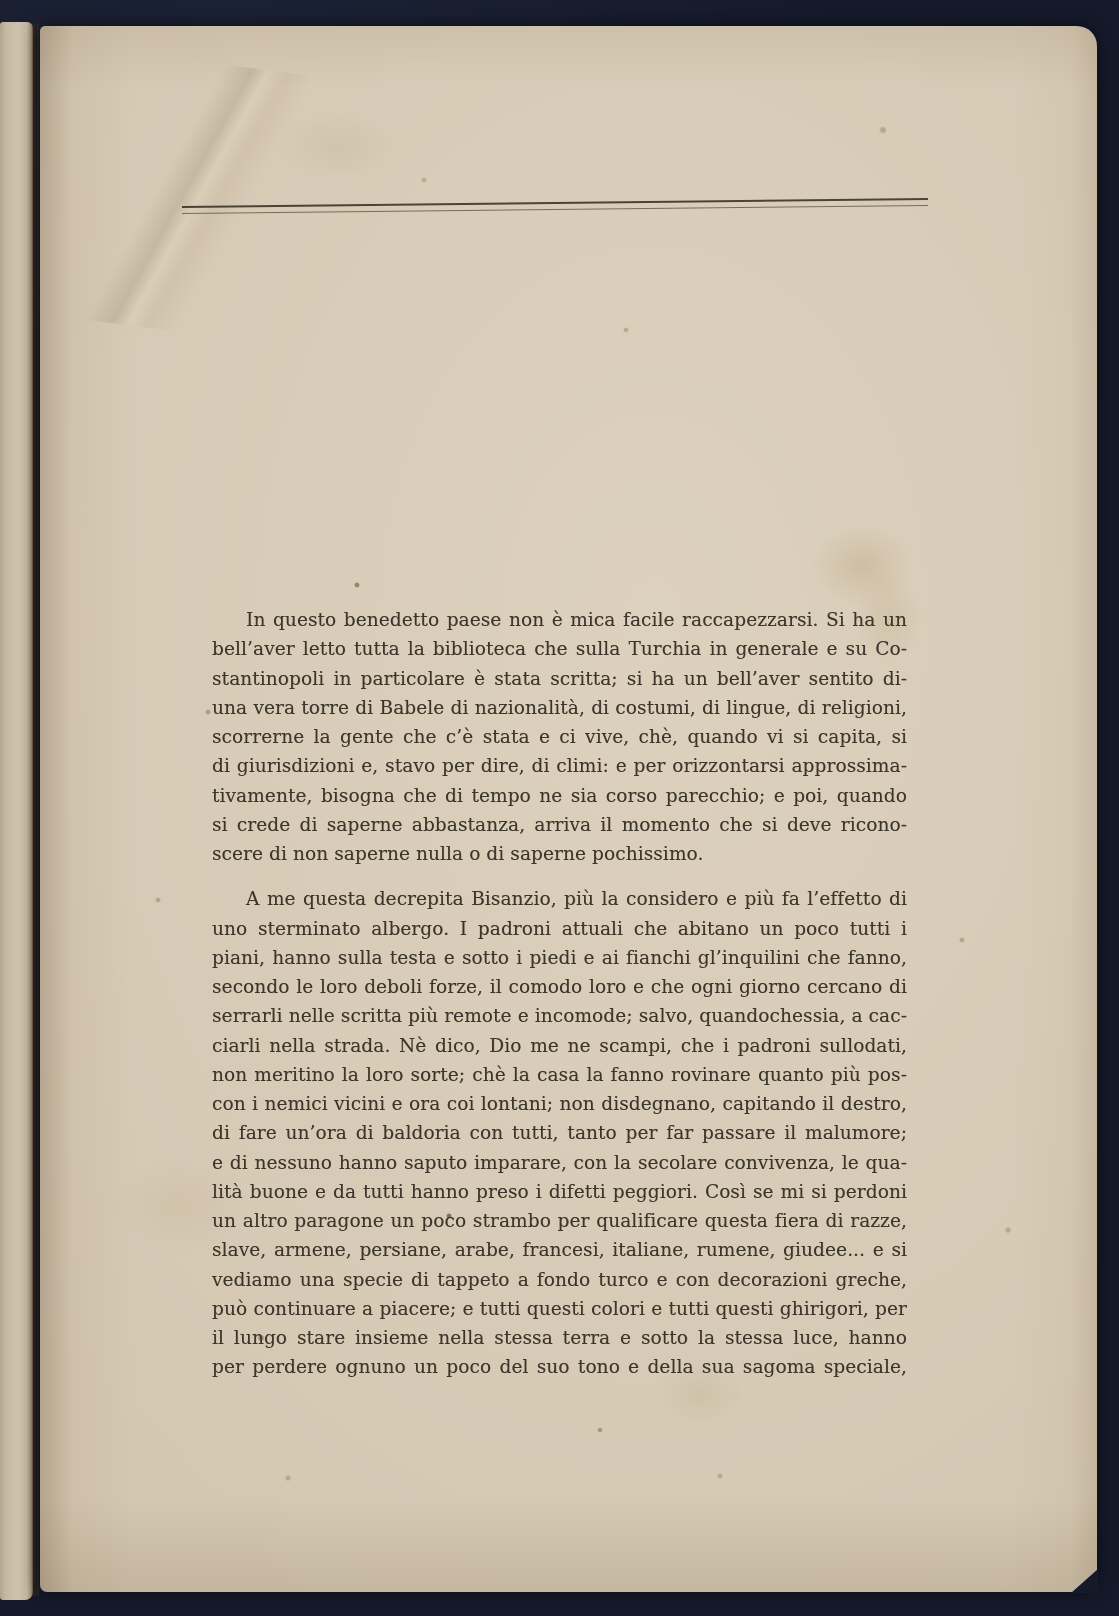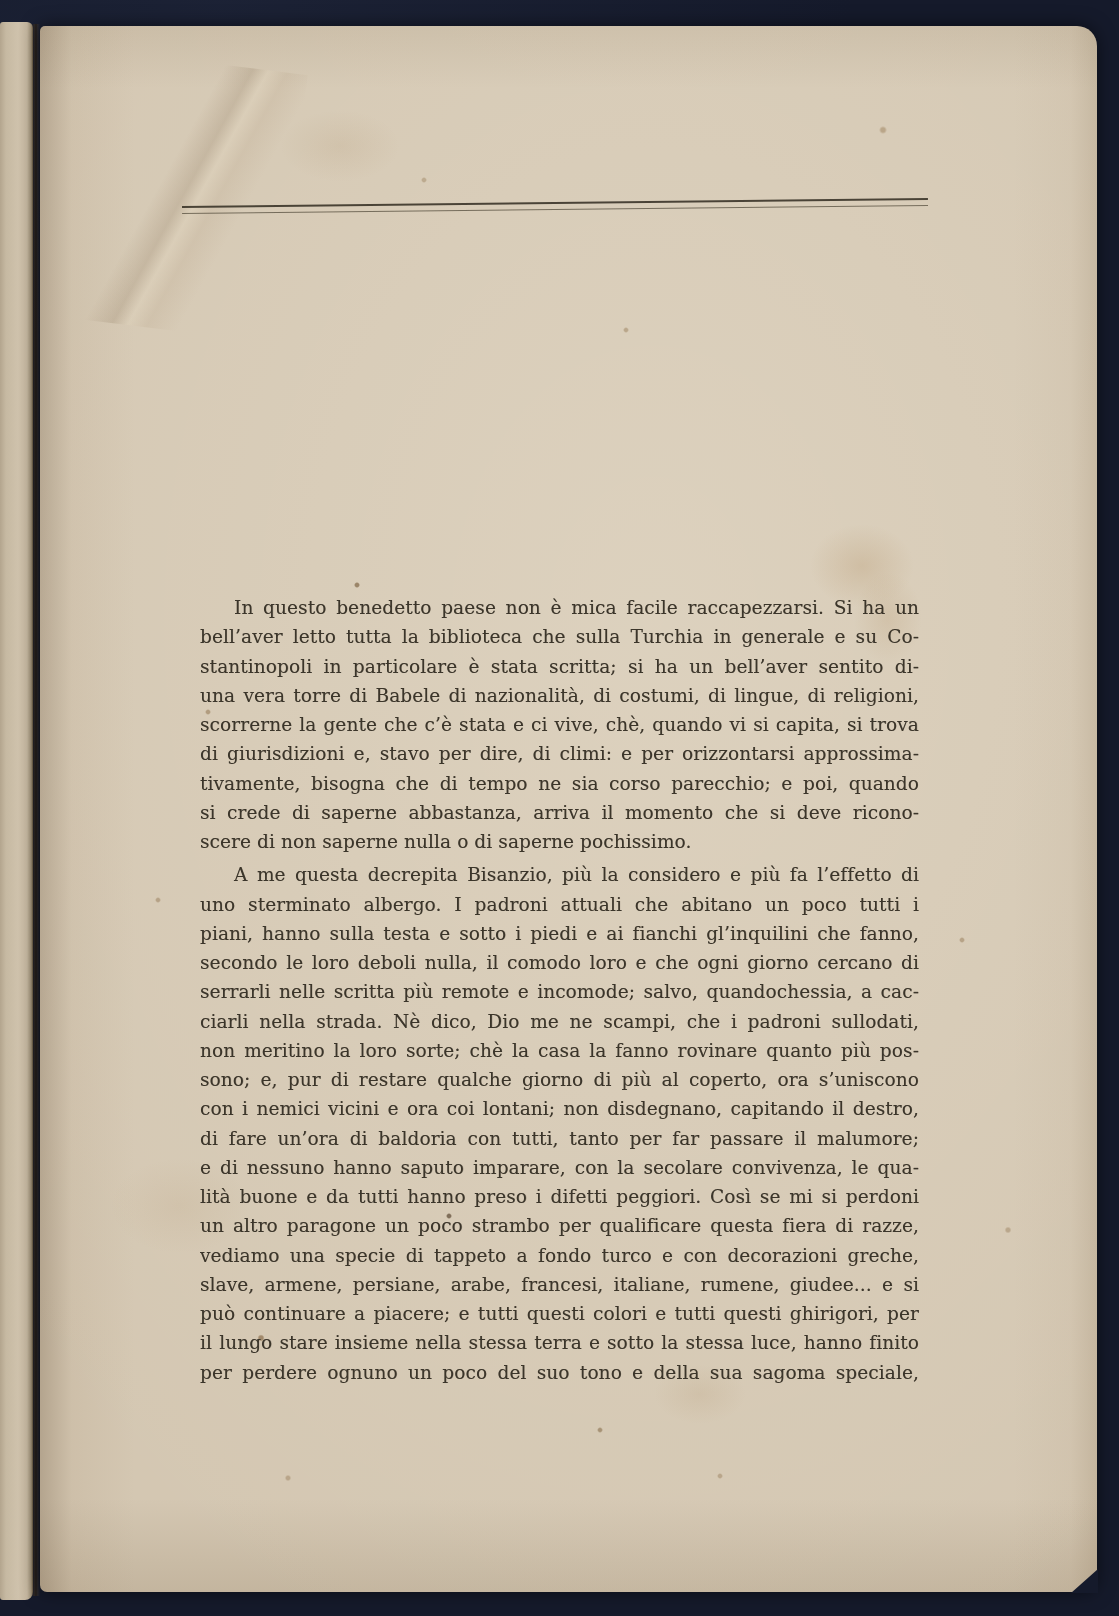--- a/index.html
+++ b/index.html
@@ -108,21 +108,21 @@
   
   .text-block {
     position: absolute;
     left: 156px; top: 563px;
     width: 727px;
     color: #3b352a;
     font-size: 18.5px;
     letter-spacing: 0.1px;
     text-shadow: 0.3px 0.3px 0.5px rgba(59,53,42,0.35);
   }
-  .paragraph { margin: 4px; }
+  .paragraph { margin: 16px; }
   .line {
     height: 29.25px;
     line-height: 29.25px;
     overflow: hidden;
     text-align: justify;
     text-align-last: justify;
     white-space: normal;
   }
   .line.indent { text-indent: 34px; }
   .line.last-left { text-align-last: left; }
@@ -144,31 +144,30 @@
           <div class="line">scorrerne la gente che c’è stata e ci vive, chè, quando vi si capita, si trova</div>
           <div class="line">di giurisdizioni e, stavo per dire, di climi: e per orizzontarsi approssima-</div>
           <div class="line">tivamente, bisogna che di tempo ne sia corso parecchio; e poi, quando</div>
           <div class="line">si crede di saperne abbastanza, arriva il momento che si deve ricono-</div>
           <div class="line last-left">scere di non saperne nulla o di saperne pochissimo.</div>
         </div>
         <div class="paragraph">
           <div class="line indent">A me questa decrepita Bisanzio, più la considero e più fa l’effetto di</div>
           <div class="line">uno sterminato albergo. I padroni attuali che abitano un poco tutti i</div>
           <div class="line">piani, hanno sulla testa e sotto i piedi e ai fianchi gl’inquilini che fanno,</div>
-          <div class="line">secondo le loro deboli nulla, il comodo loro e che ogni giorno cercano di</div>
+          <div class="line">secondo le loro deboli forze, il comodo loro e che ogni giorno cercano di</div>
           <div class="line">serrarli nelle scritta più remote e incomode; salvo, quandochessia, a cac-</div>
           <div class="line">ciarli nella strada. Nè dico, Dio me ne scampi, che i padroni sullodati,</div>
           <div class="line">non meritino la loro sorte; chè la casa la fanno rovinare quanto più pos-</div>
-          <div class="line">sono; e, pur di restare qualche giorno di più al coperto, ora s’uniscono</div>
           <div class="line">con i nemici vicini e ora coi lontani; non disdegnano, capitando il destro,</div>
           <div class="line">di fare un’ora di baldoria con tutti, tanto per far passare il malumore;</div>
           <div class="line">e di nessuno hanno saputo imparare, con la secolare convivenza, le qua-</div>
           <div class="line">lità buone e da tutti hanno preso i difetti peggiori. Così se mi si perdoni</div>
           <div class="line">un altro paragone un poco strambo per qualificare questa fiera di razze,</div>
+          <div class="line">slave, armene, persiane, arabe, francesi, italiane, rumene, giudee... e si</div>
           <div class="line">vediamo una specie di tappeto a fondo turco e con decorazioni greche,</div>
-          <div class="line">slave, armene, persiane, arabe, francesi, italiane, rumene, giudee... e si</div>
           <div class="line">può continuare a piacere; e tutti questi colori e tutti questi ghirigori, per</div>
           <div class="line">il lungo stare insieme nella stessa terra e sotto la stessa luce, hanno finito</div>
           <div class="line">per perdere ognuno un poco del suo tono e della sua sagoma speciale,</div>
         </div>
       </div>
   </div>
 </div>
 
 </body></html>

